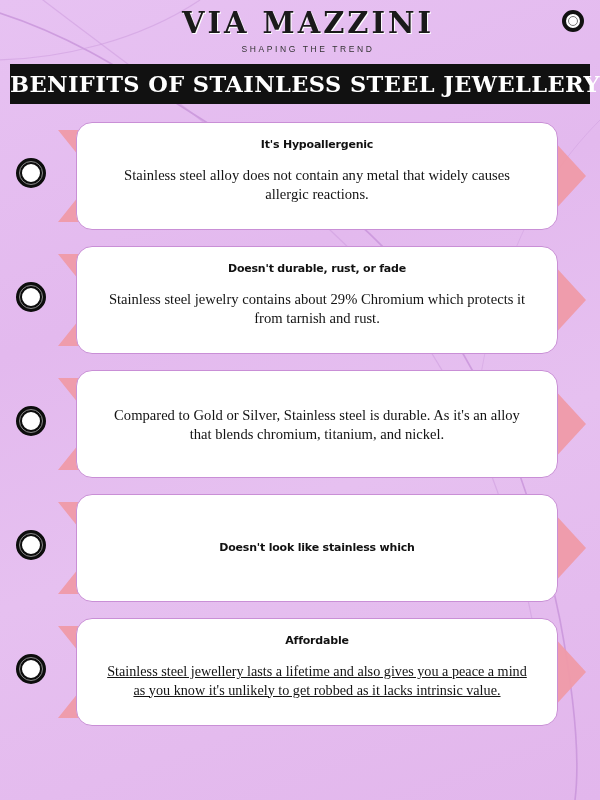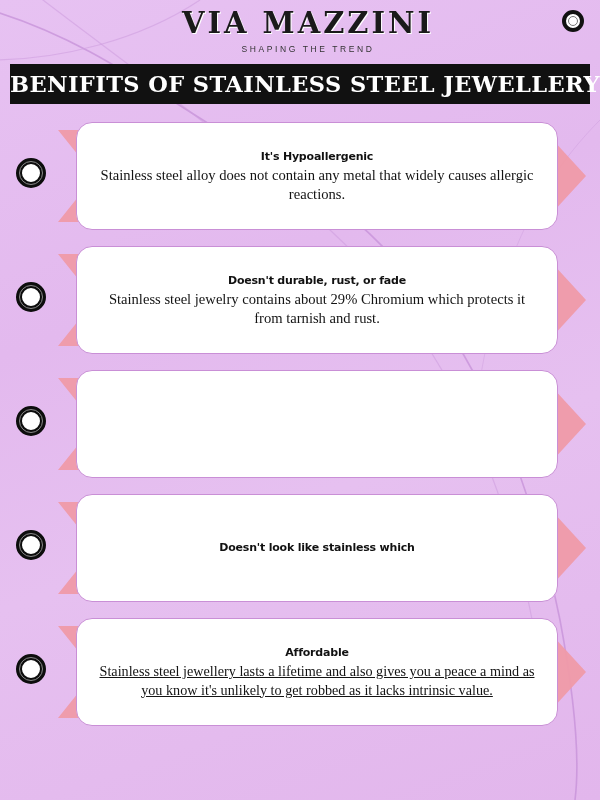--- a/index.html
+++ b/index.html
@@ -161,21 +161,21 @@
   .card h3 {
     margin: 0 0 3px 0;
     font-family: "DejaVu Sans", sans-serif;
     font-size: 11px;
     font-weight: bold;
     color: #111;
     letter-spacing: -0.2px;
     text-align: center;
   }
   .card p {
-    margin: 0;
+    margin: 12px;
     font-family: "Liberation Serif", serif;
     font-size: 14.6px;
     line-height: 1.28;
     color: #131313;
   }
   .row:last-child .card p { font-size: 14.2px; text-decoration: underline; }
 </style>
 </head>
 <body>
 
@@ -226,20 +226,21 @@
       </div>
     </div>
 
     <div class="row">
       <div class="ring">
           <i></i>
         </div>
       <div class="banner">
         <div class="arrow"></div>
         <div class="card">
+          <p>Compared to Gold or Silver, Stainless steel is durable. As it's an alloy that blends chromium, titanium, and nickel.</p>
         </div>
       </div>
     </div>
 
     <div class="row">
       <div class="ring">
           <i></i>
         </div>
       <div class="banner">
         <div class="arrow"></div>

